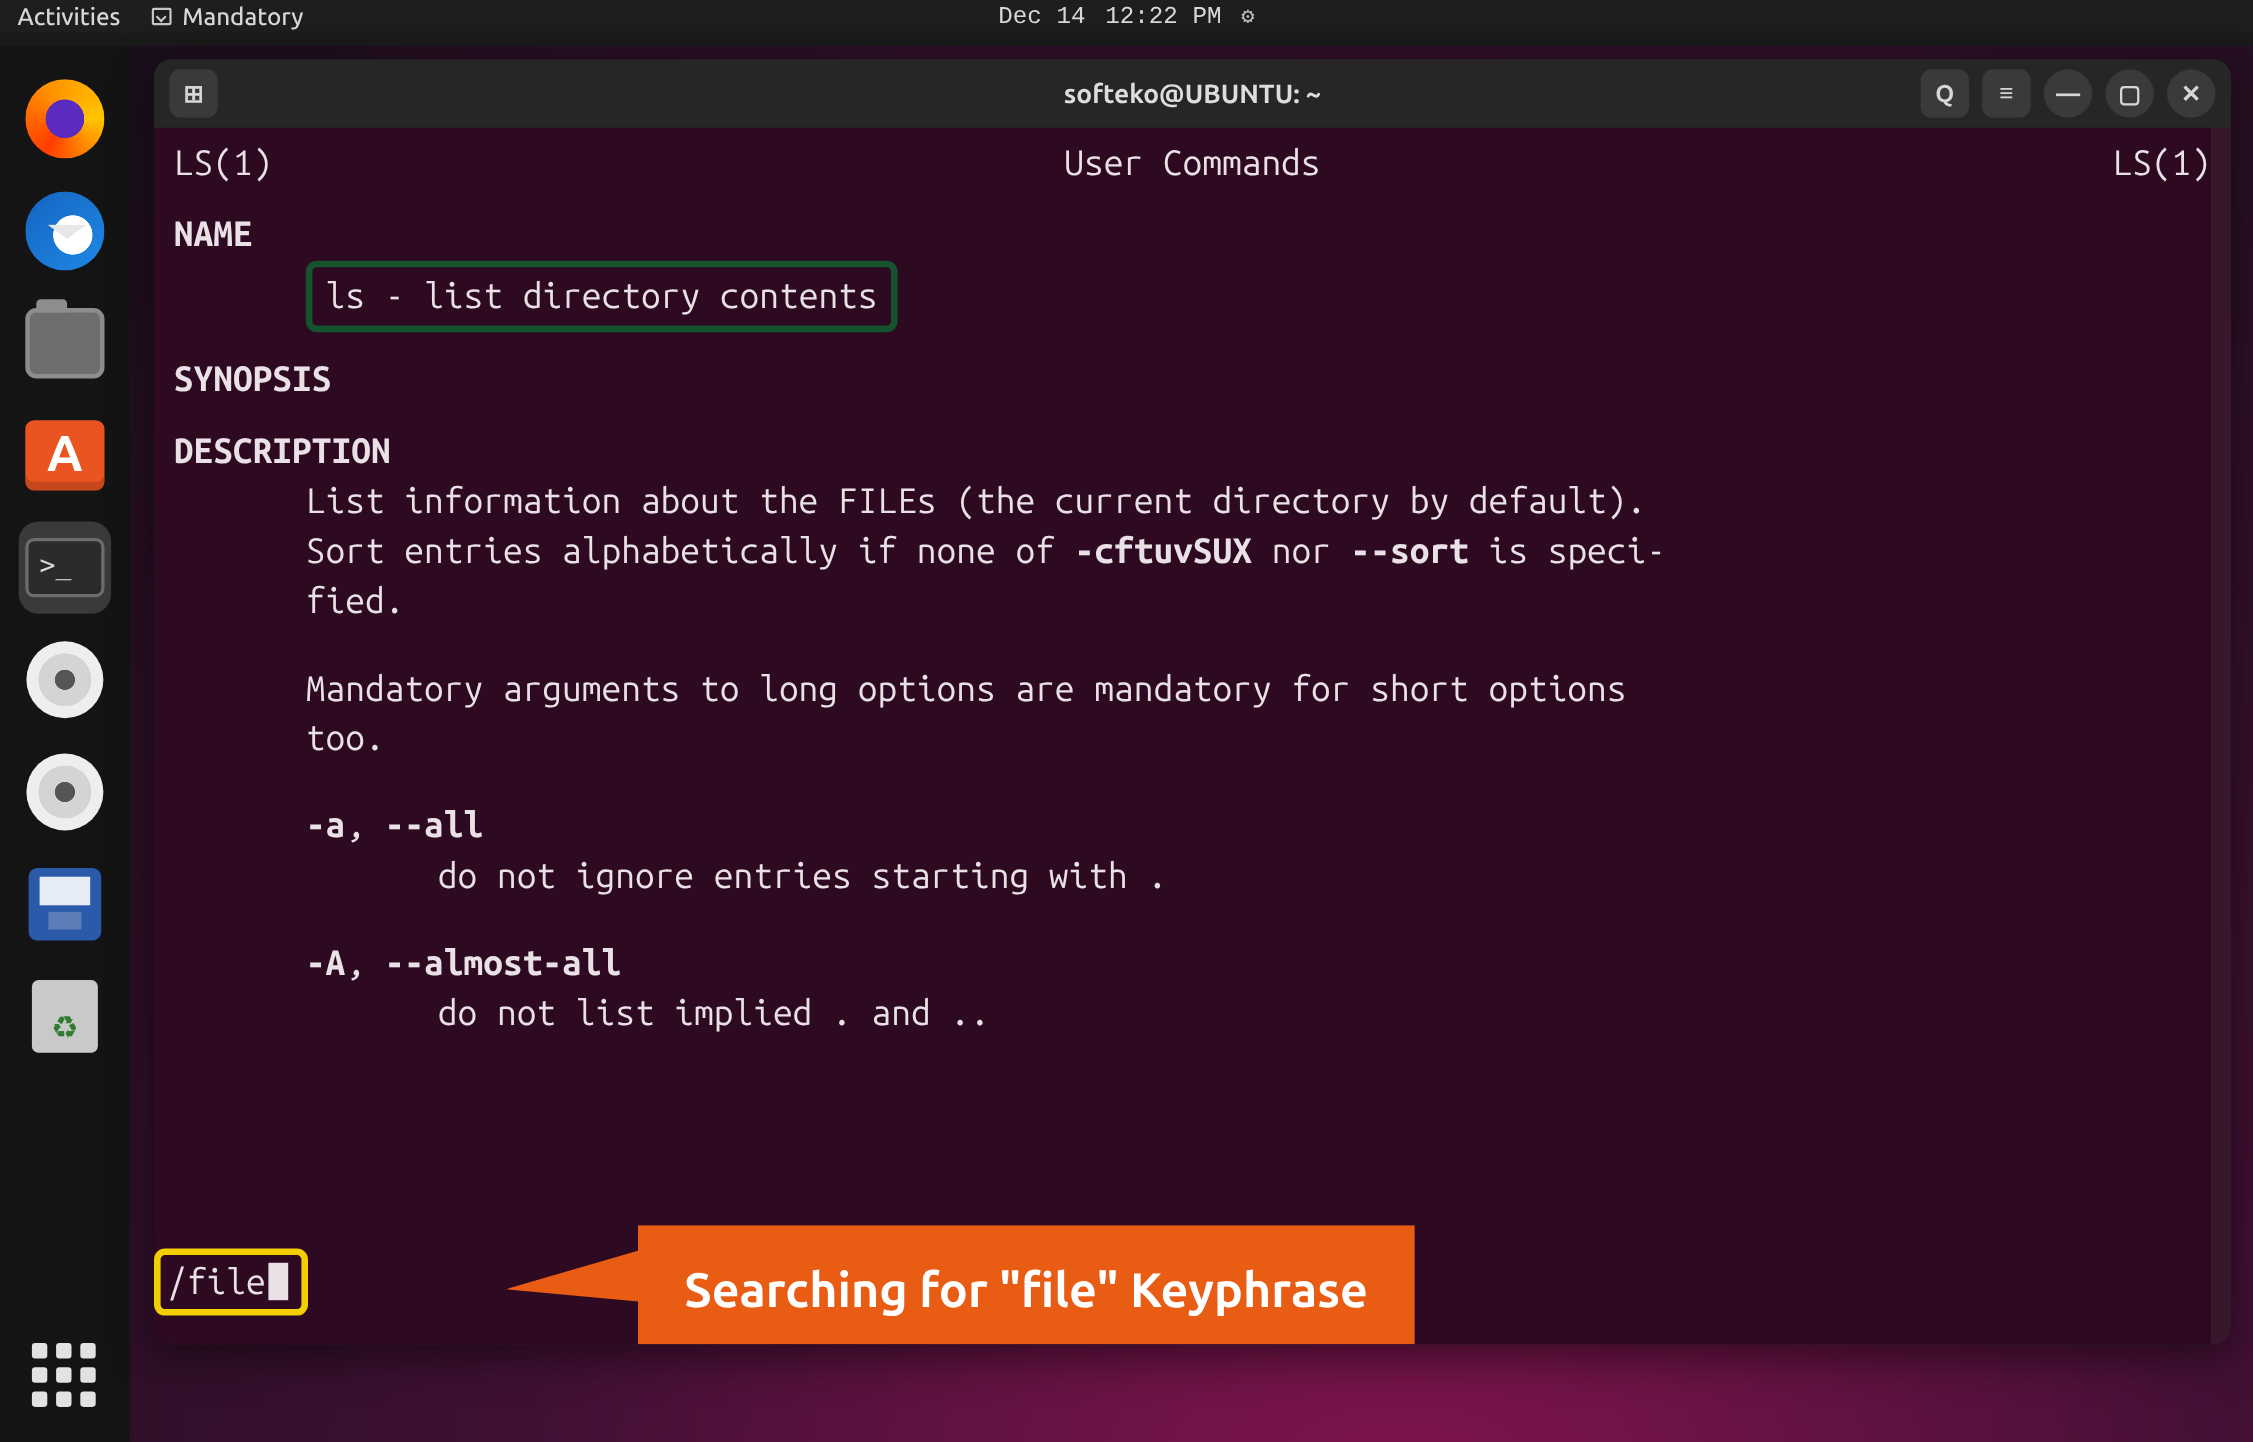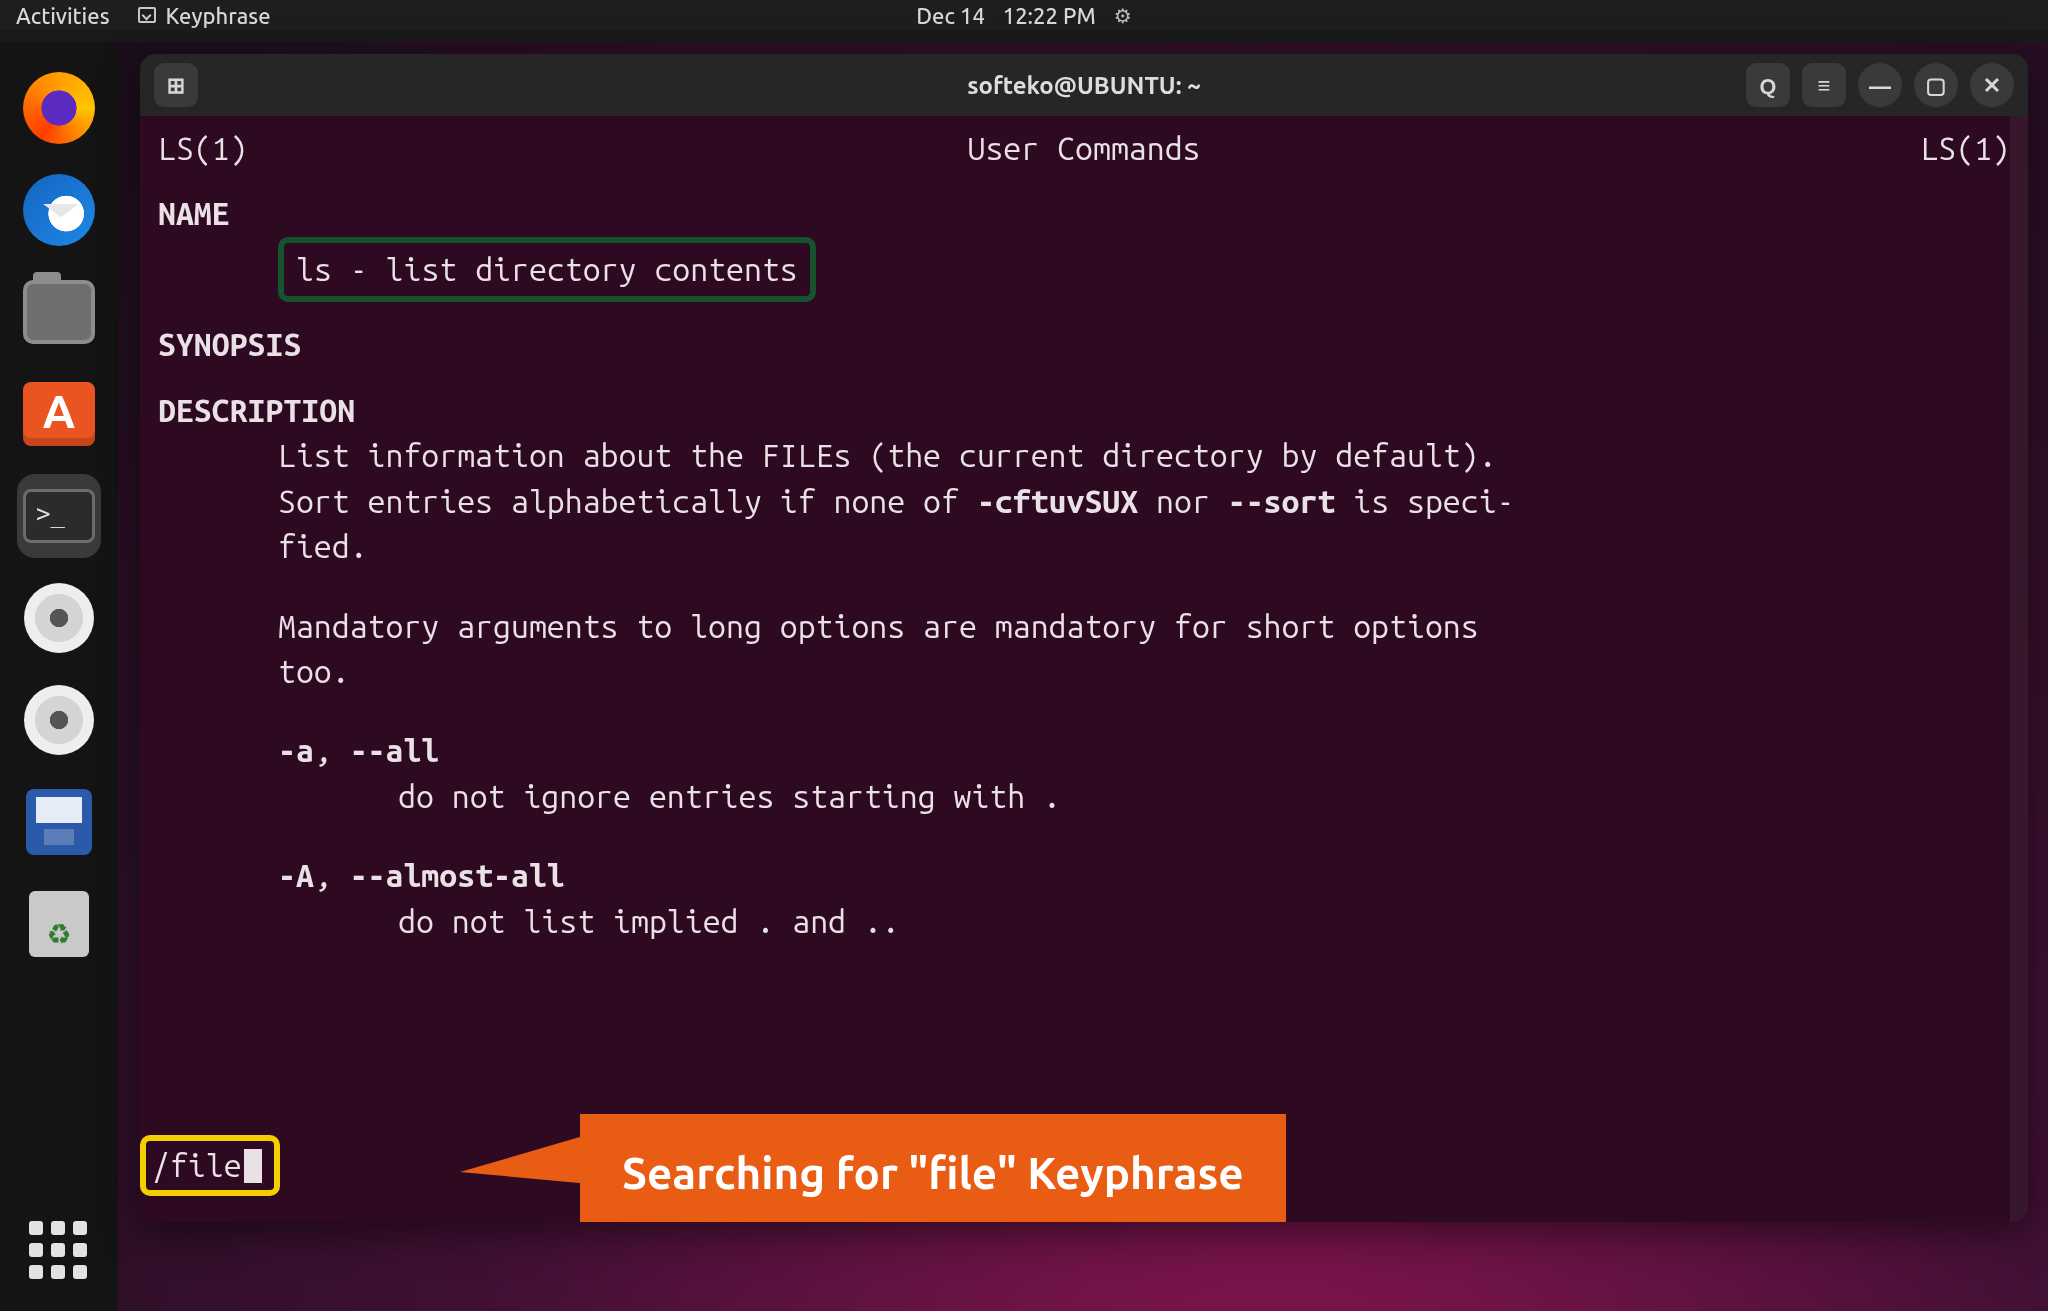--- a/index.html
+++ b/index.html
@@ -6,21 +6,21 @@
   html, body { width: 2048px; height: 1311px; overflow: hidden; font-family: "Ubuntu", "Liberation Sans", sans-serif; background: #1a1a1a; }
   body { position: relative; }
 
   
   .topbar {
     position: absolute; top: 0; left: 0; right: 0; height: 30px;
     background: #1e1e1e; color: #d8d8d8; display: flex; align-items: center;
     padding: 0 16px; font-size: 22px; font-weight: 500;
   }
   .topbar .left { display: flex; align-items: center; gap: 28px; }
-  .topbar .center { position: absolute; left: 50%; transform: translateX(-50%); display: flex; gap: 18px; align-items: flex-end; }
+  .topbar .center { position: absolute; left: 50%; transform: translateX(-50%); display: flex; gap: 18px; align-items: flex-end; font-family: Liberation Mono, monospace; }
   .topbar .term-icon { display: inline-block; width: 18px; height: 16px; border: 2px solid #c7c7c7; border-radius: 2px; position: relative; }
   .topbar .term-icon::after { content: ""; position: absolute; left: 3px; top: 3px; width: 5px; height: 5px; border-left: 2px solid #c7c7c7; border-bottom: 2px solid #c7c7c7; transform: rotate(-45deg); }
   .topbar .with-icon { display: flex; align-items: center; gap: 10px; }
   .topbar .sun { font-size: 20px; opacity: .85; }
 
   
   .dock {
     position: absolute; top: 42px; left: 0; width: 118px; bottom: 0;
     background: rgba(20,20,20,.95); display: flex; flex-direction: column;
     align-items: center; padding-top: 24px; gap: 18px;
@@ -100,21 +100,21 @@
   .scrollbar { position:absolute; top:62px; right:0; bottom:0; width:18px; background: rgba(120,120,120,.12); }
 </style>
 </head>
 <body>
 
 <div class="topbar">
   <div class="left">
     <span>Activities</span>
     <span class="with-icon">
       <span class="term-icon"></span>
-      <span>Keyphrase</span>
+      <span>Mandatory</span>
     </span>
   </div>
   <div class="center">
     <span>Dec 14</span>
     <span>12:22 PM</span>
     <span class="sun">⚙</span>
   </div>
 </div>
 
 <div class="wallpaper"></div>

